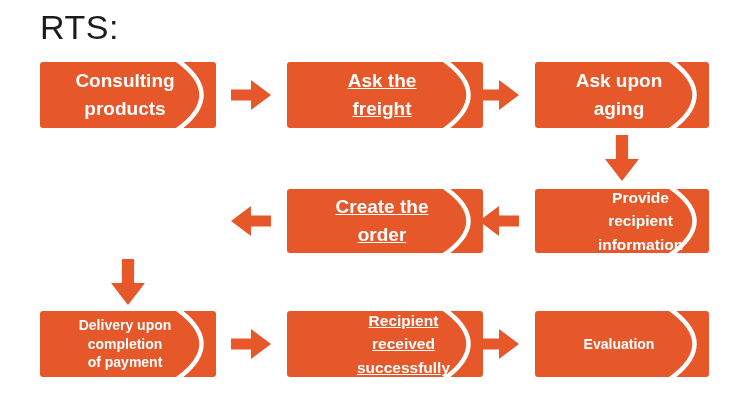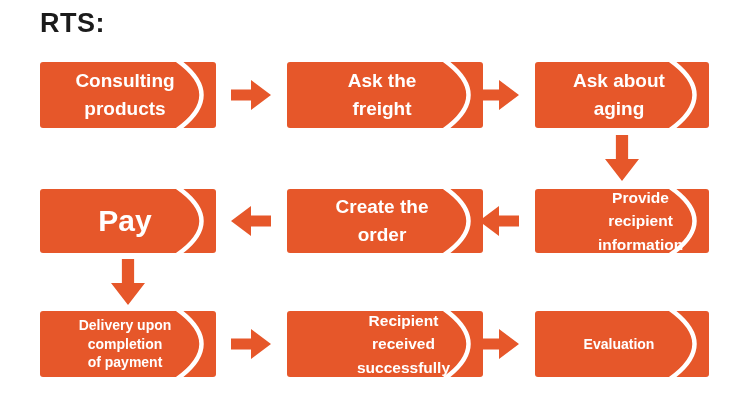--- a/index.html
+++ b/index.html
@@ -15,22 +15,22 @@
     width: 750px;
     height: 400px;
     background: var(--bg);
     font-family: "Liberation Sans", sans-serif;
     overflow: hidden;
   }
   .title {
     position: absolute;
     left: 40px;
     top: 8px;
-    font-size: 27px;
-    font-weight: 700;
+    font-size: 34px;
+    font-weight: 400;
     color: var(--title-color);
     letter-spacing: 0.5px;
   }
   .box {
     position: absolute;
     background: var(--accent);
     color: var(--on-accent);
     border-radius: 3px;
     overflow: hidden;
     display: flex;
@@ -50,21 +50,21 @@
     position: absolute;
     right: 2px;
     top: 0;
     height: 100%;
     width: 40px;
     overflow: visible;
     z-index: 0;
   }
   
   .c1 { left: 40px;  width: 176px; }
-  .c2 { left: 287px; width: 196px; }
+  .c2 { left: 287px; width: 196px; text-decoration: underline; }
   .c3 { left: 535px; width: 174px; }
   
   .r1 { top: 62px;  height: 66px; }
   .r2 { top: 189px; height: 64px; }
   .r3 { top: 311px; height: 66px; }
   
   .fs-lg   { font-size: 19px;   line-height: 1.45; }
   .fs-md   { font-size: 15.5px; line-height: 1.5; padding-left: 43px;  }
   .fs-sm   { font-size: 14px;   line-height: 1.32; }
   .fs-xl   { font-size: 30px;   line-height: 1;    }
@@ -111,21 +111,21 @@
   <div class="arrow right ha1 gap1"></div>
   <div class="box c2 r1 fs-lg">
     <span class="label">Ask the
 freight</span>
     <svg class="arc" viewBox="0 0 40 66" preserveAspectRatio="none">
         <path d="M 3 -2 Q 52 33 3 68" fill="none" stroke="#FFFFFF" stroke-width="4.5"></path>
       </svg>
   </div>
   <div class="arrow right ha1 gap2"></div>
   <div class="box c3 r1 fs-lg">
-    <span class="label">Ask about
+    <span class="label">Ask upon
 aging</span>
     <svg class="arc" viewBox="0 0 40 66" preserveAspectRatio="none">
         <path d="M 3 -2 Q 52 33 3 68" fill="none" stroke="#FFFFFF" stroke-width="4.5"></path>
       </svg>
   </div>
 
   <div class="arrow down da1"></div>
 
   <div class="box c3 r2 fs-md">
     <span class="label">Provide recipient
@@ -136,26 +136,20 @@
   </div>
   <div class="arrow left ha2 gap2"></div>
   <div class="box c2 r2 fs-lg">
     <span class="label">Create the
 order</span>
     <svg class="arc" viewBox="0 0 40 66" preserveAspectRatio="none">
         <path d="M 3 -2 Q 52 33 3 68" fill="none" stroke="#FFFFFF" stroke-width="4.5"></path>
       </svg>
   </div>
   <div class="arrow left ha2 gap1"></div>
-  <div class="box c1 r2 fs-xl">
-    <span class="label">Pay</span>
-    <svg class="arc" viewBox="0 0 40 66" preserveAspectRatio="none">
-        <path d="M 3 -2 Q 52 33 3 68" fill="none" stroke="#FFFFFF" stroke-width="4.5"></path>
-      </svg>
-  </div>
 
   <div class="arrow down da2"></div>
 
   <div class="box c1 r3 fs-sm">
     <span class="label">Delivery upon
 completion
 of payment</span>
     <svg class="arc" viewBox="0 0 40 66" preserveAspectRatio="none">
         <path d="M 3 -2 Q 52 33 3 68" fill="none" stroke="#FFFFFF" stroke-width="4.5"></path>
       </svg>

